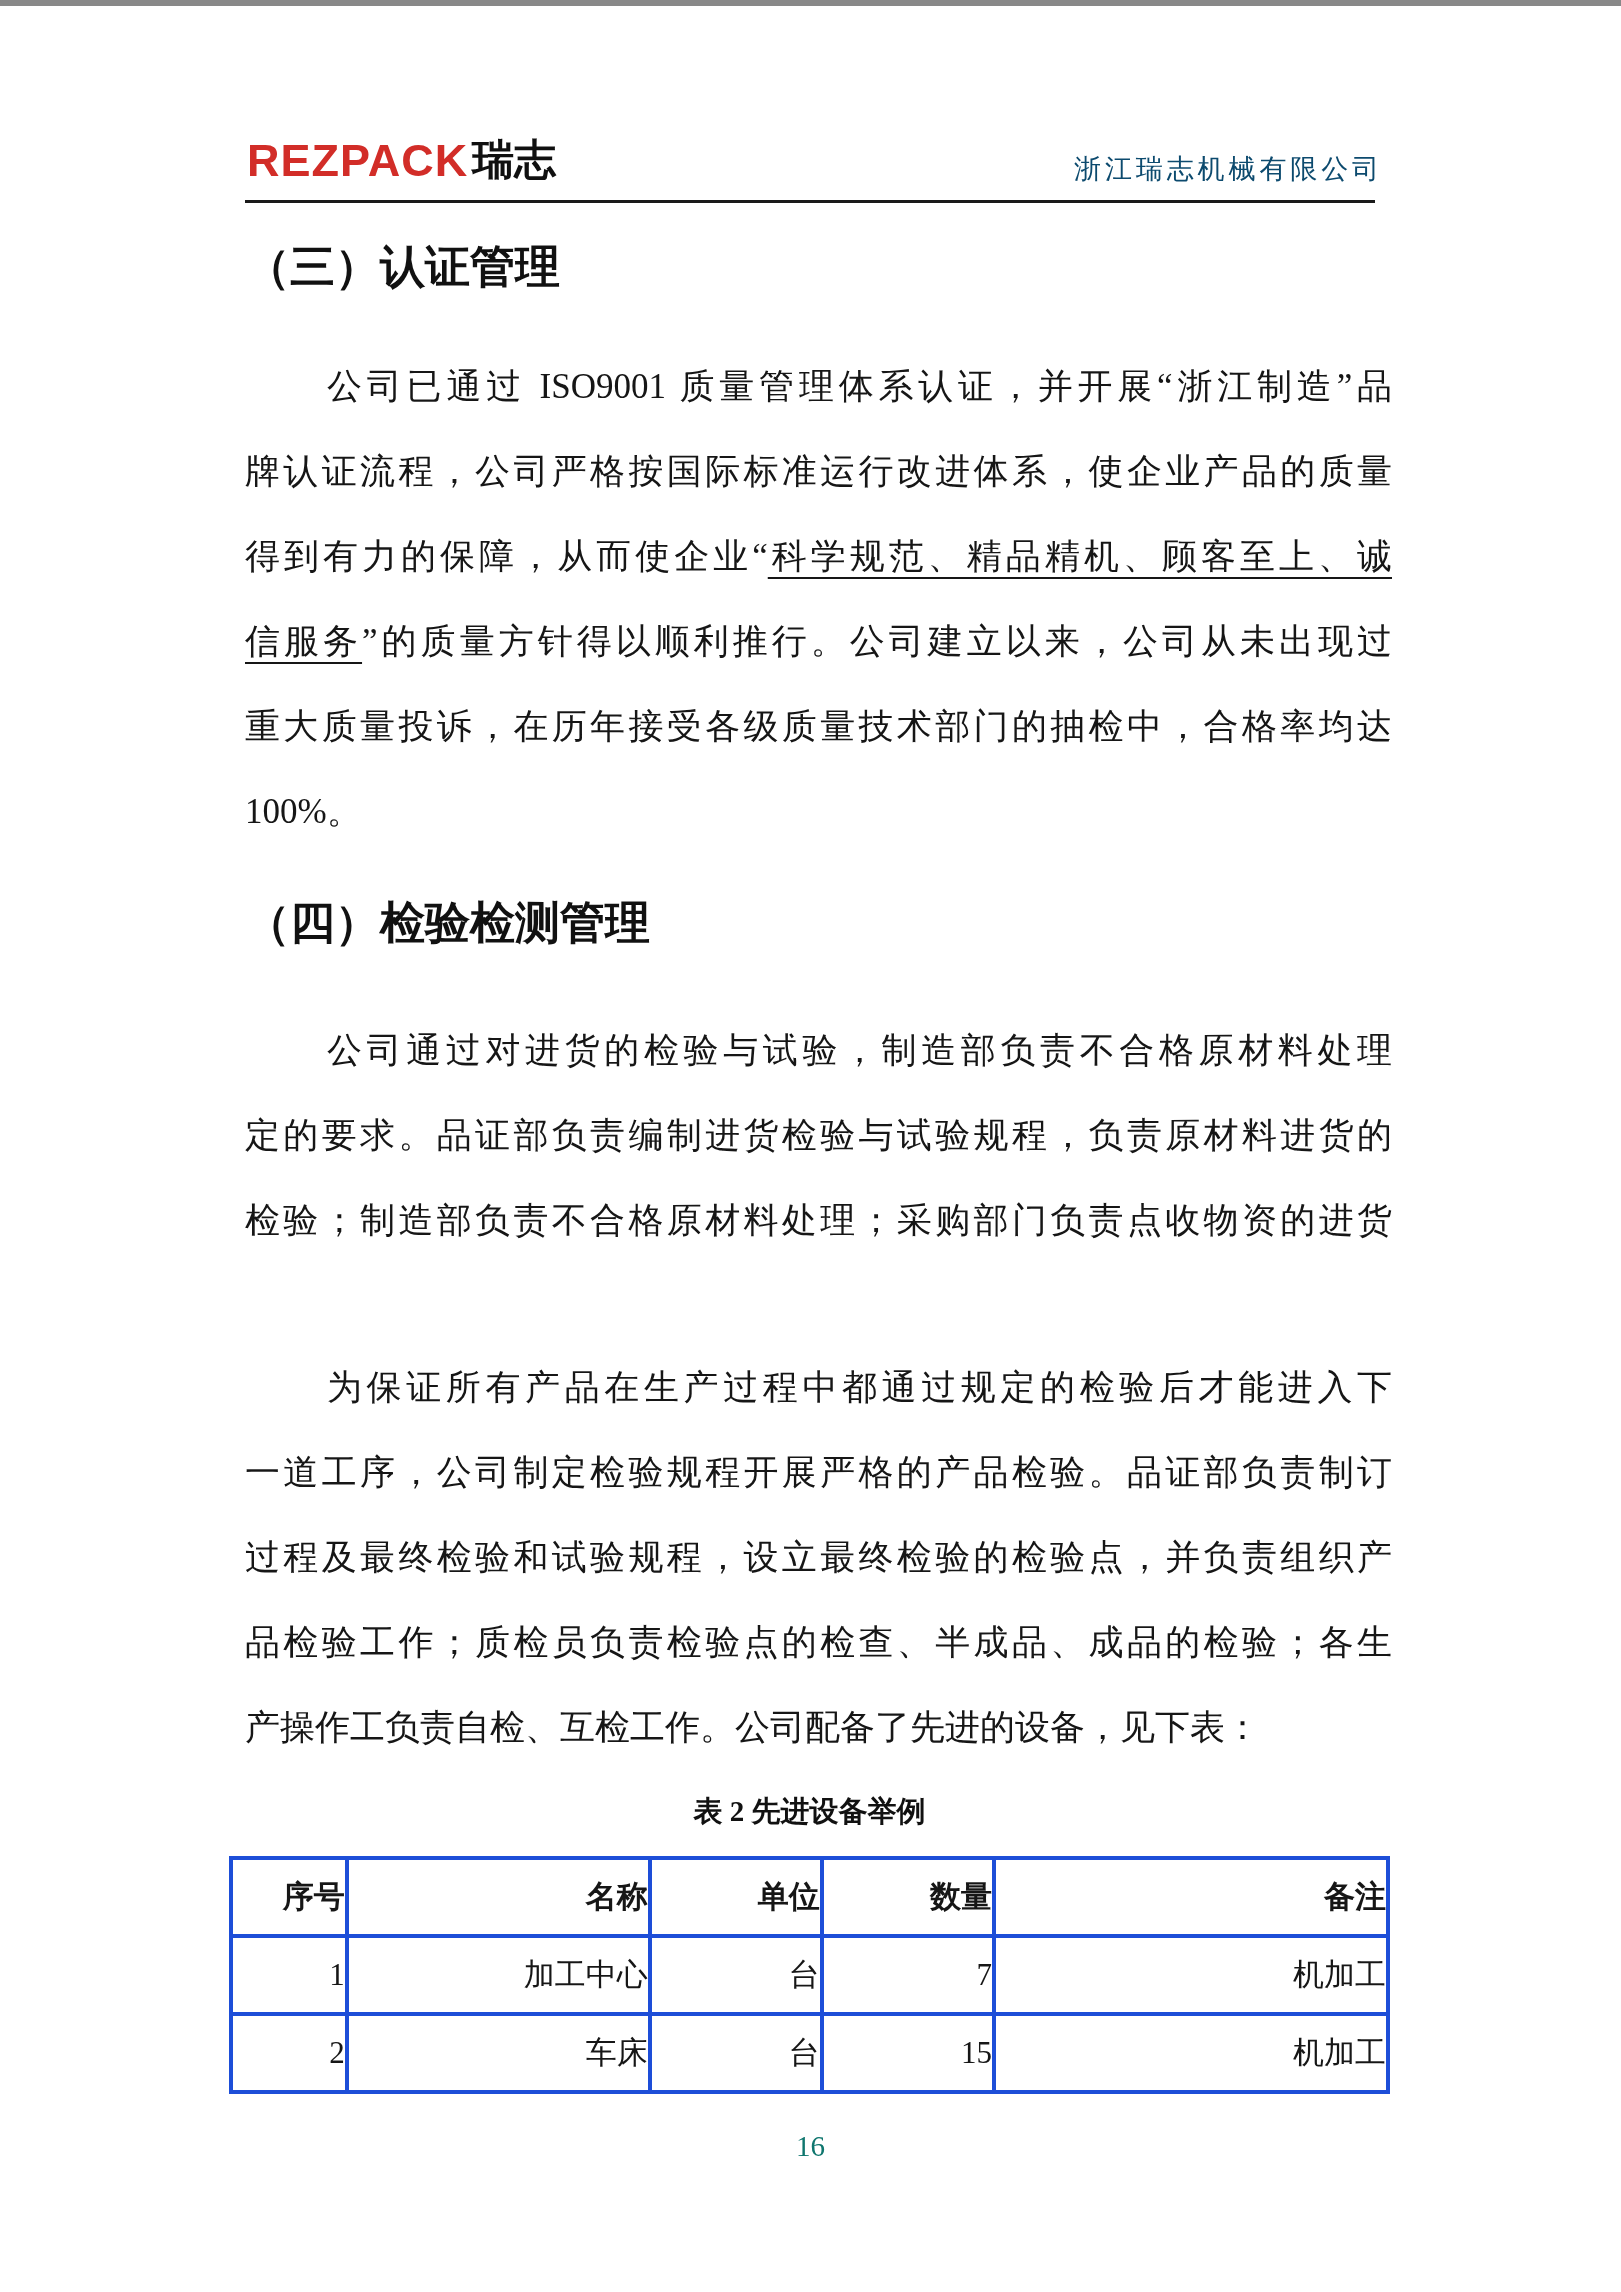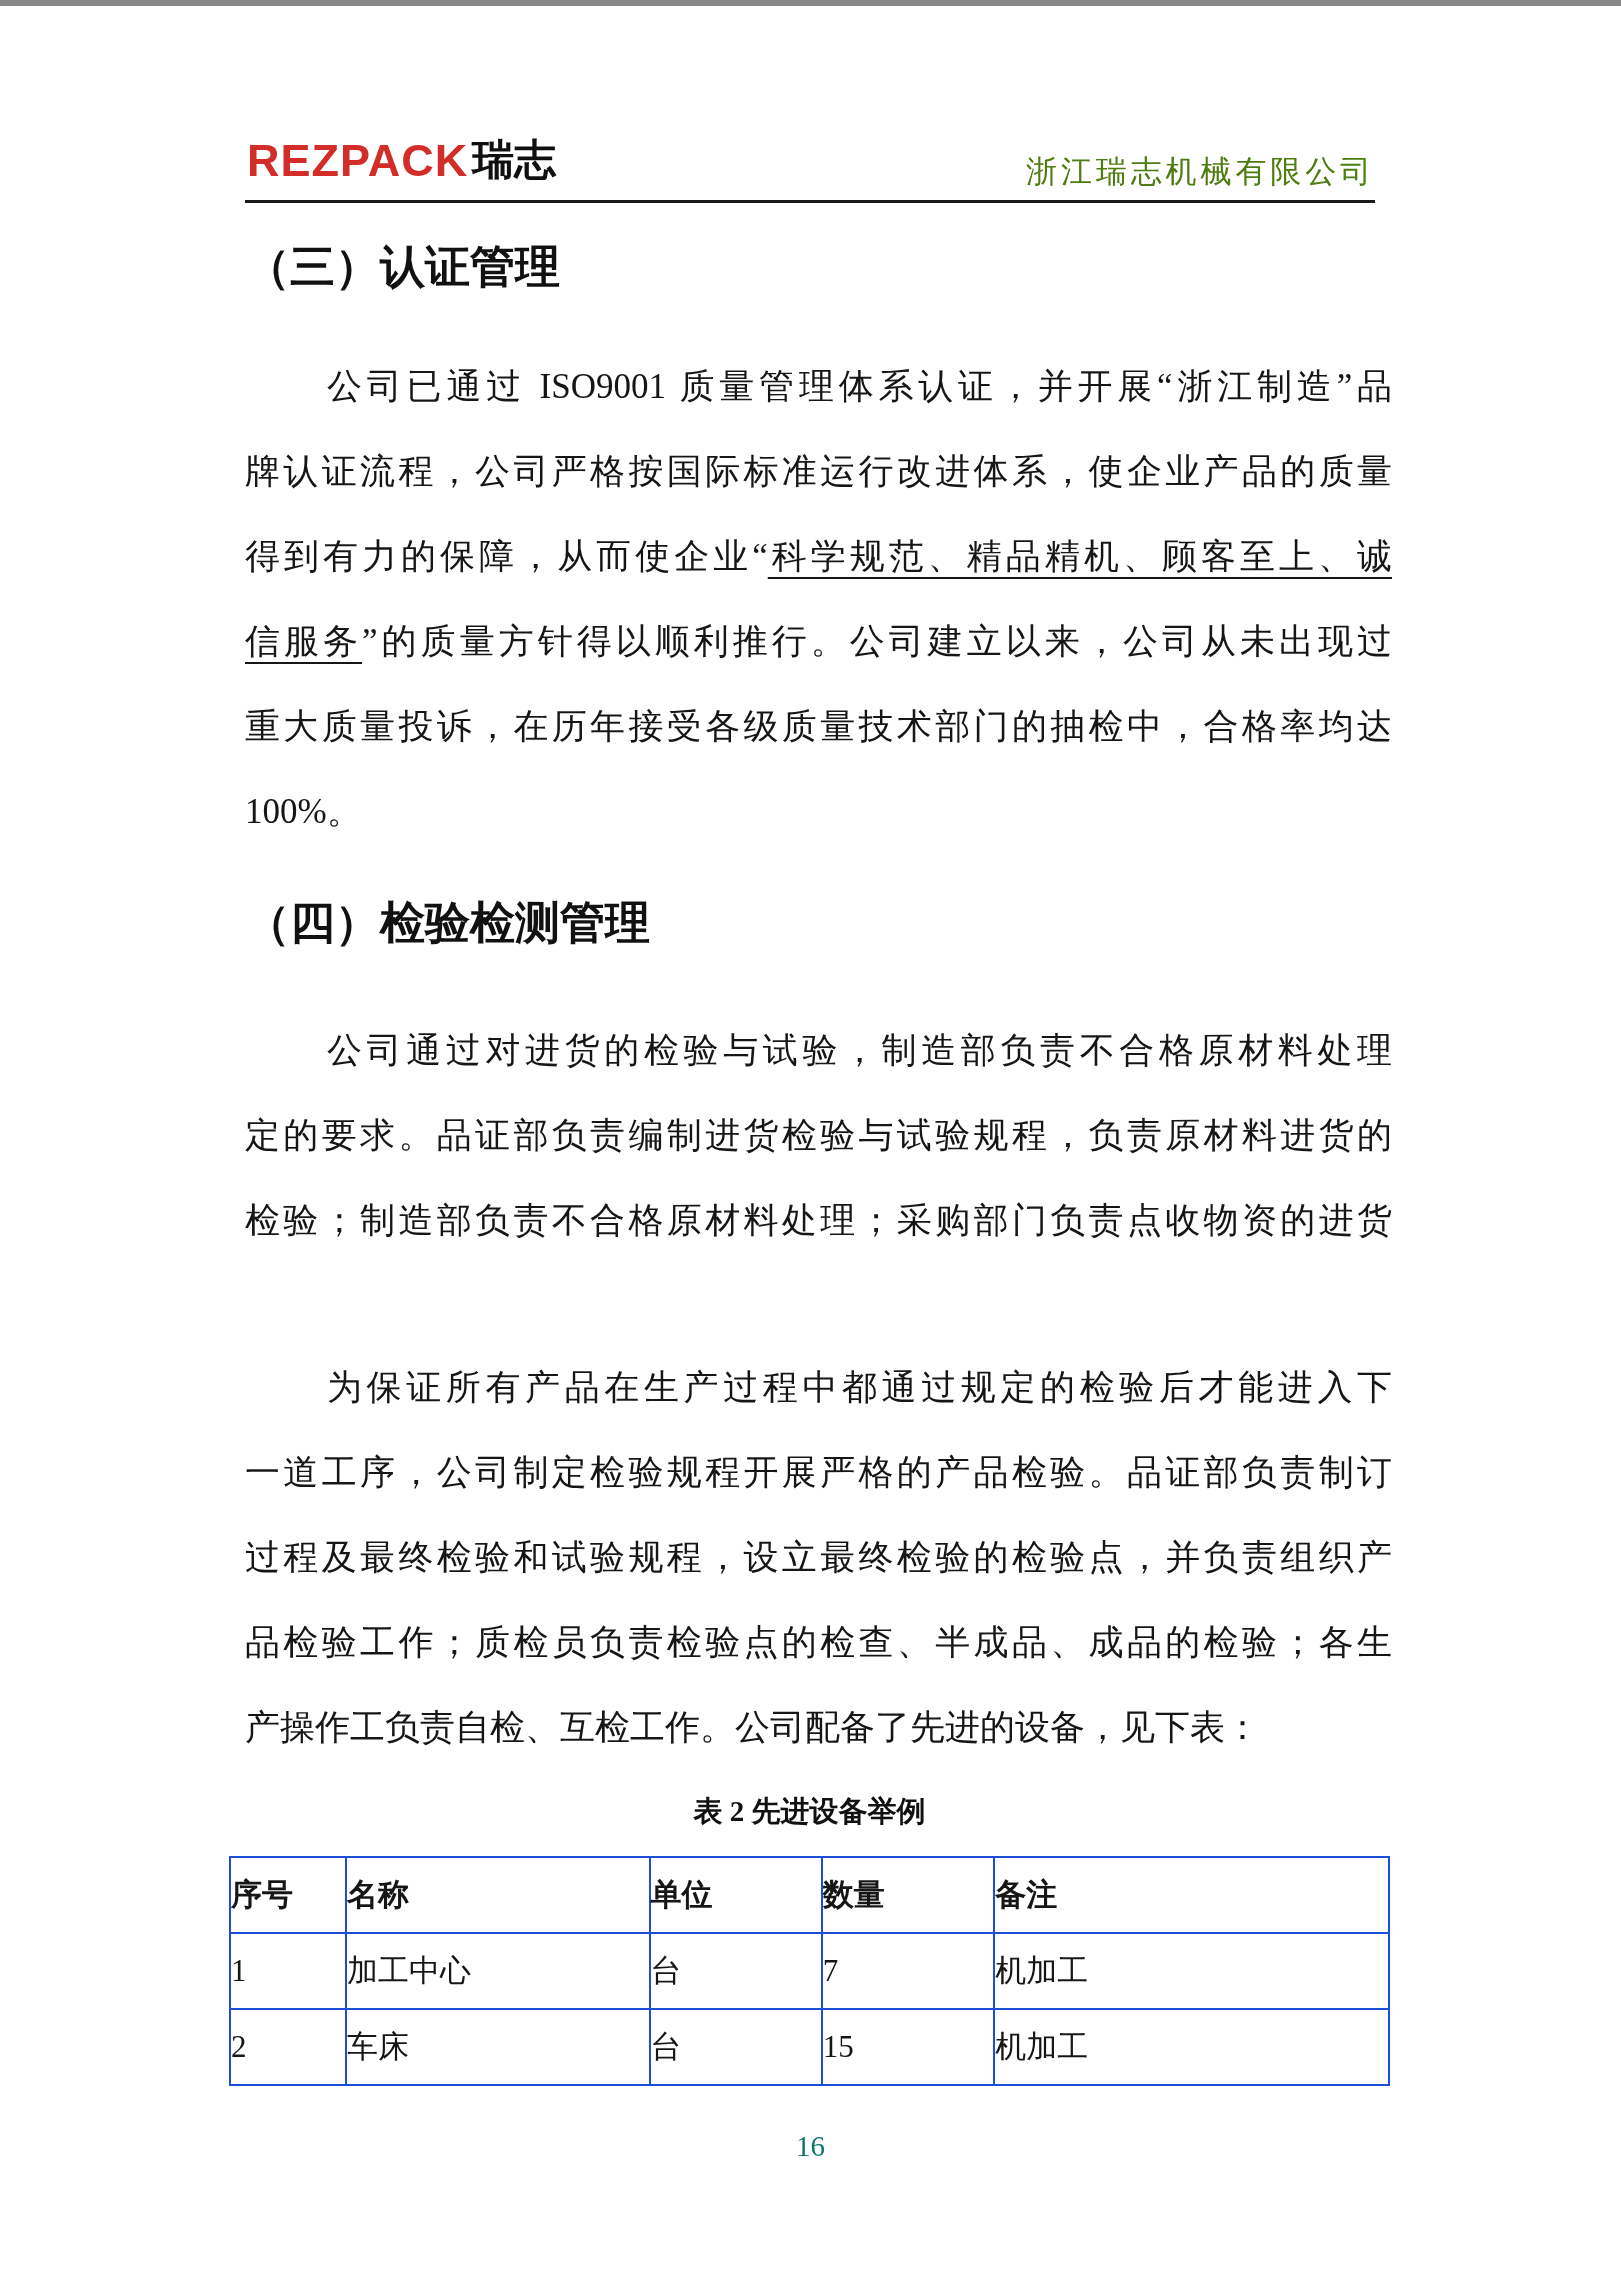--- a/index.html
+++ b/index.html
@@ -34,25 +34,25 @@
   .logo-cjk {
     font-family: Liberation Serif, serif;
     font-weight: 900;
     font-size: 42px;
     color: #101010;
     margin-left: 3.9px;
     text-align: center;
   }
   .company {
     position: absolute;
-    right: 246px;
+    right: 238px;
     top: 145px;
-    font-size: 31px;
+    font-size: 27px;
     letter-spacing: 3.9px;
-    color: #4d7c0f;
+    color: #0c4a6e;
     white-space: nowrap;
   }
   .header-rule {
     position: absolute;
     left: 245px;
     top: 194px;
     width: 1130px;
     height: 2.9px;
     background: #1a1a1a;
   }
@@ -112,23 +112,23 @@
     position: absolute;
     left: 229px;
     top: 1850px;
     width: 1161px;
     border-collapse: collapse;
     table-layout: fixed;
     font-size: 31px;
     color: #161616;
   }
   table.equip td, table.equip th {
-    border: 2px solid #1d4ed8;
+    border: 4px solid #1d4ed8;
     height: 74px;
-    text-align: left;
+    text-align: right;
     vertical-align: middle;
     padding: 0;
     font-weight: normal;
   }
   table.equip th { font-weight: bold; }
 
   
   .page-number {
     position: absolute;
     left: 0;

